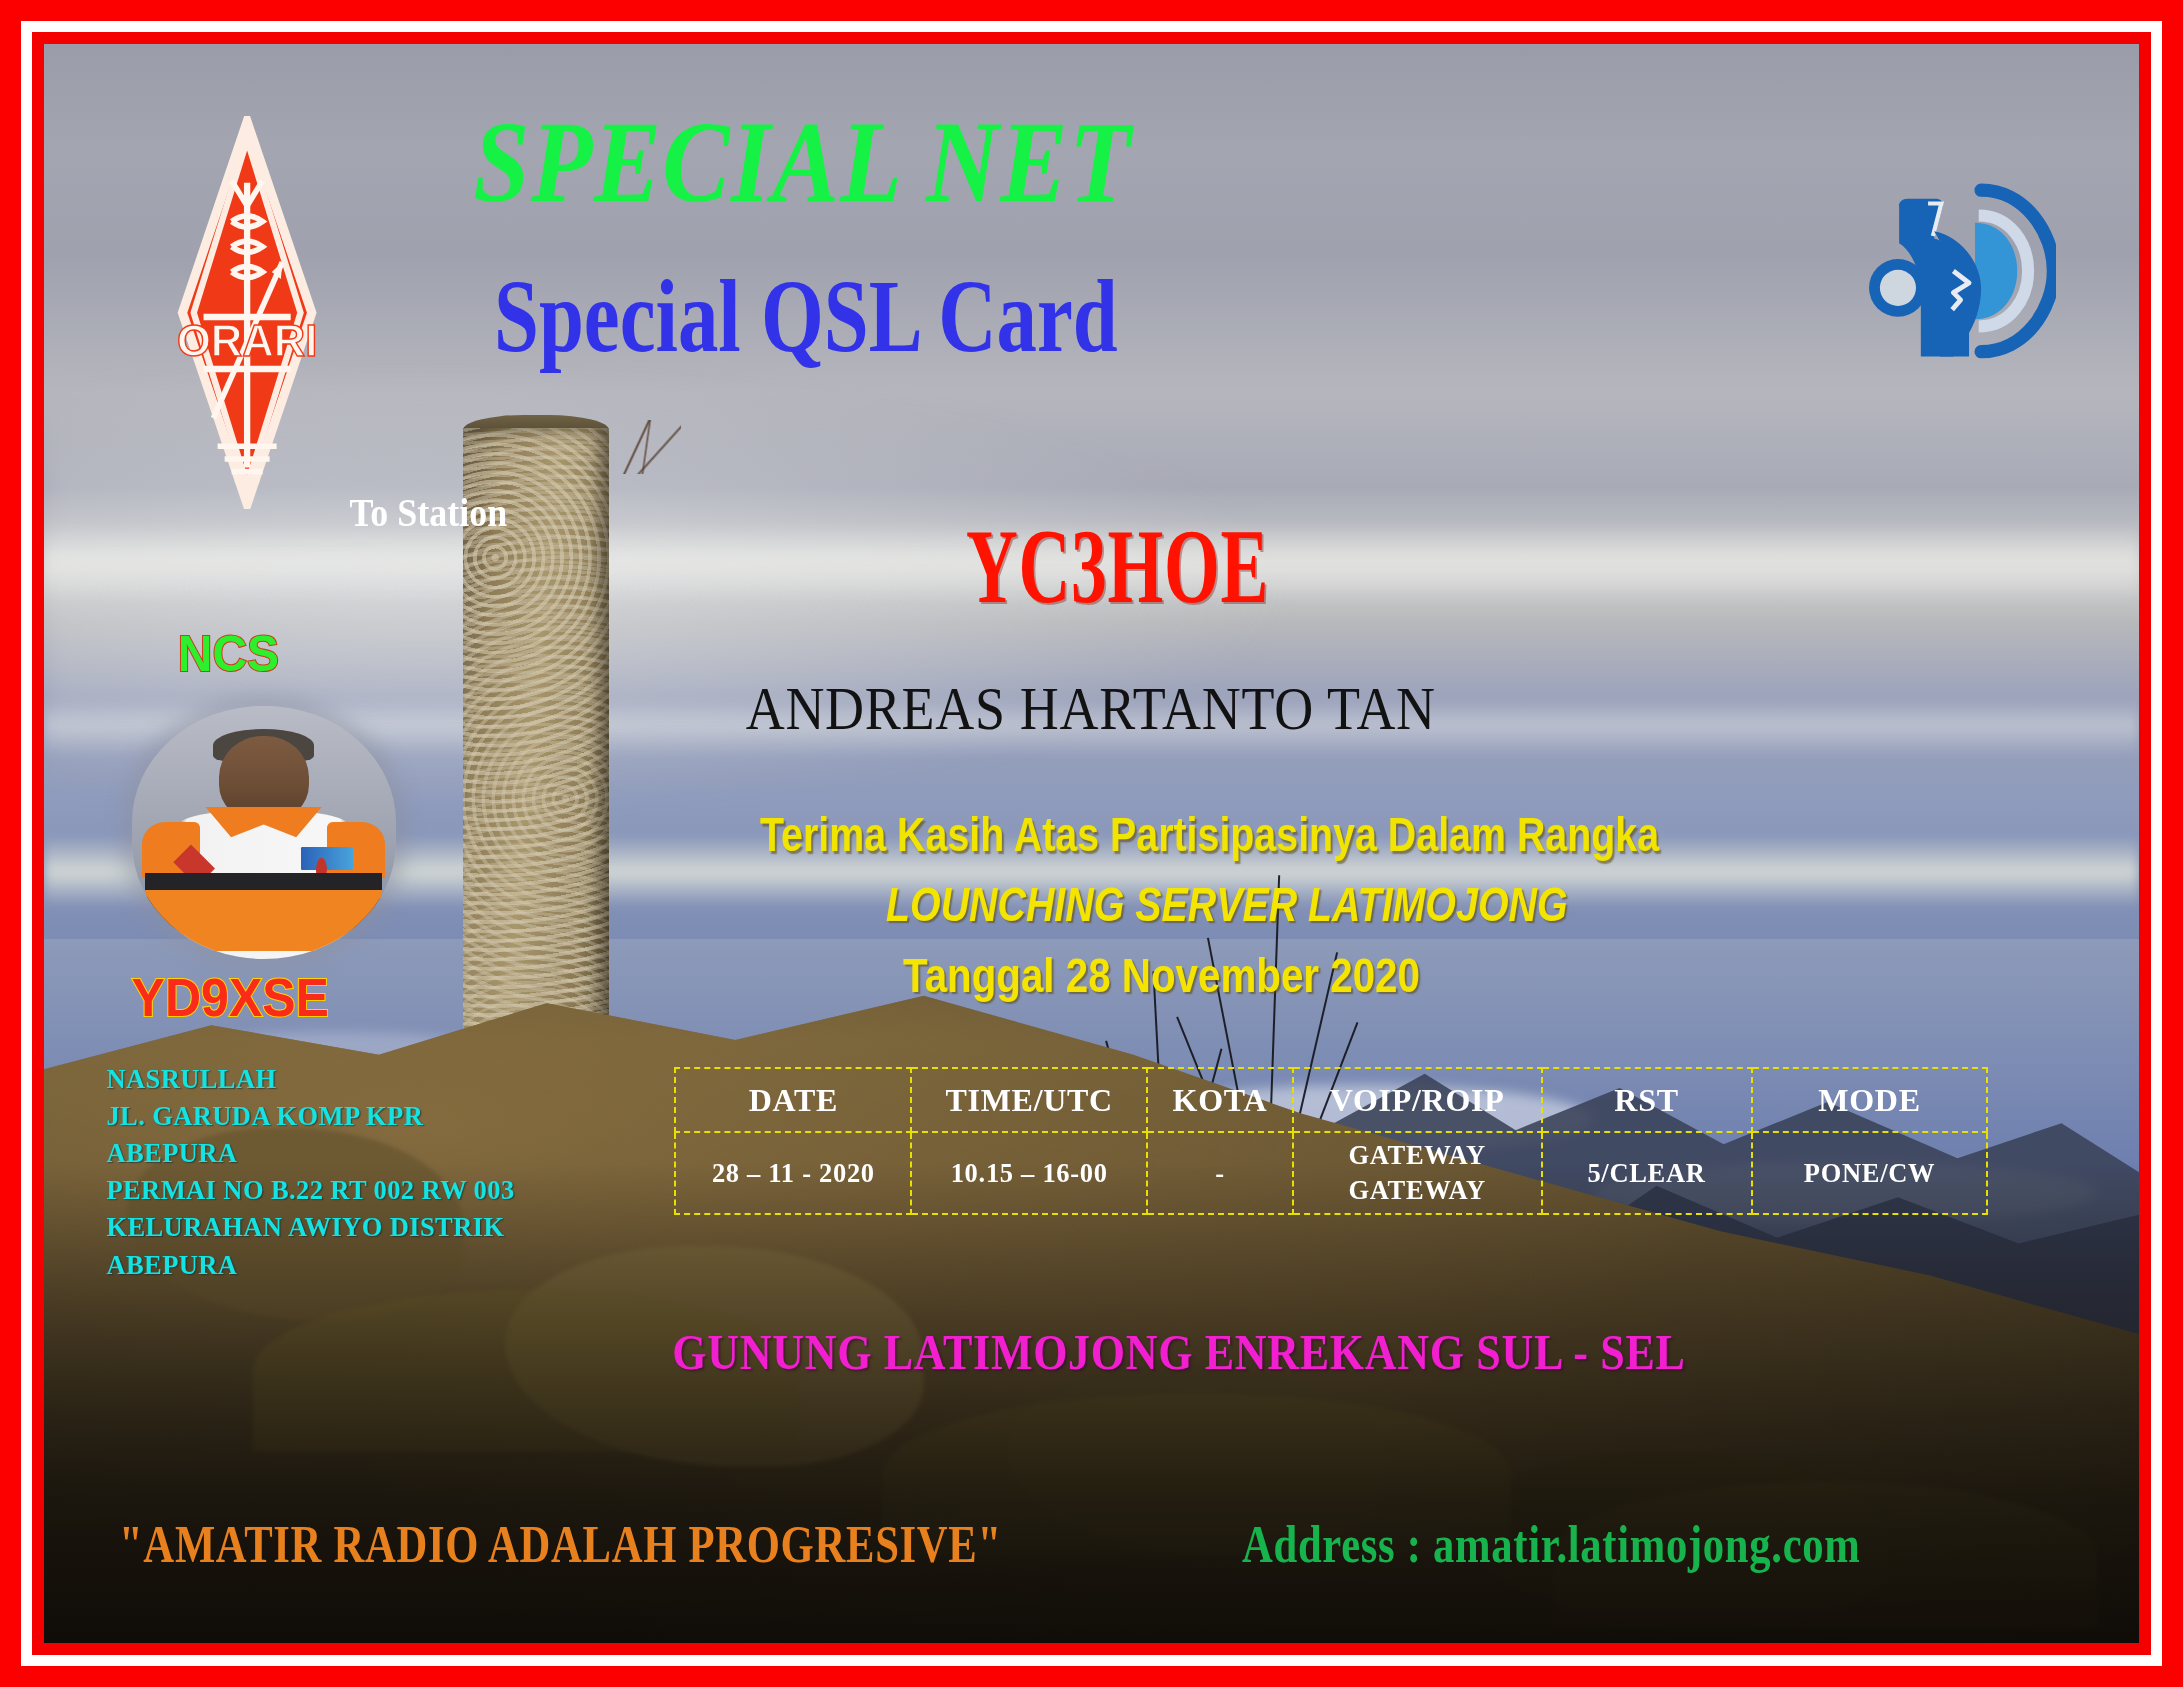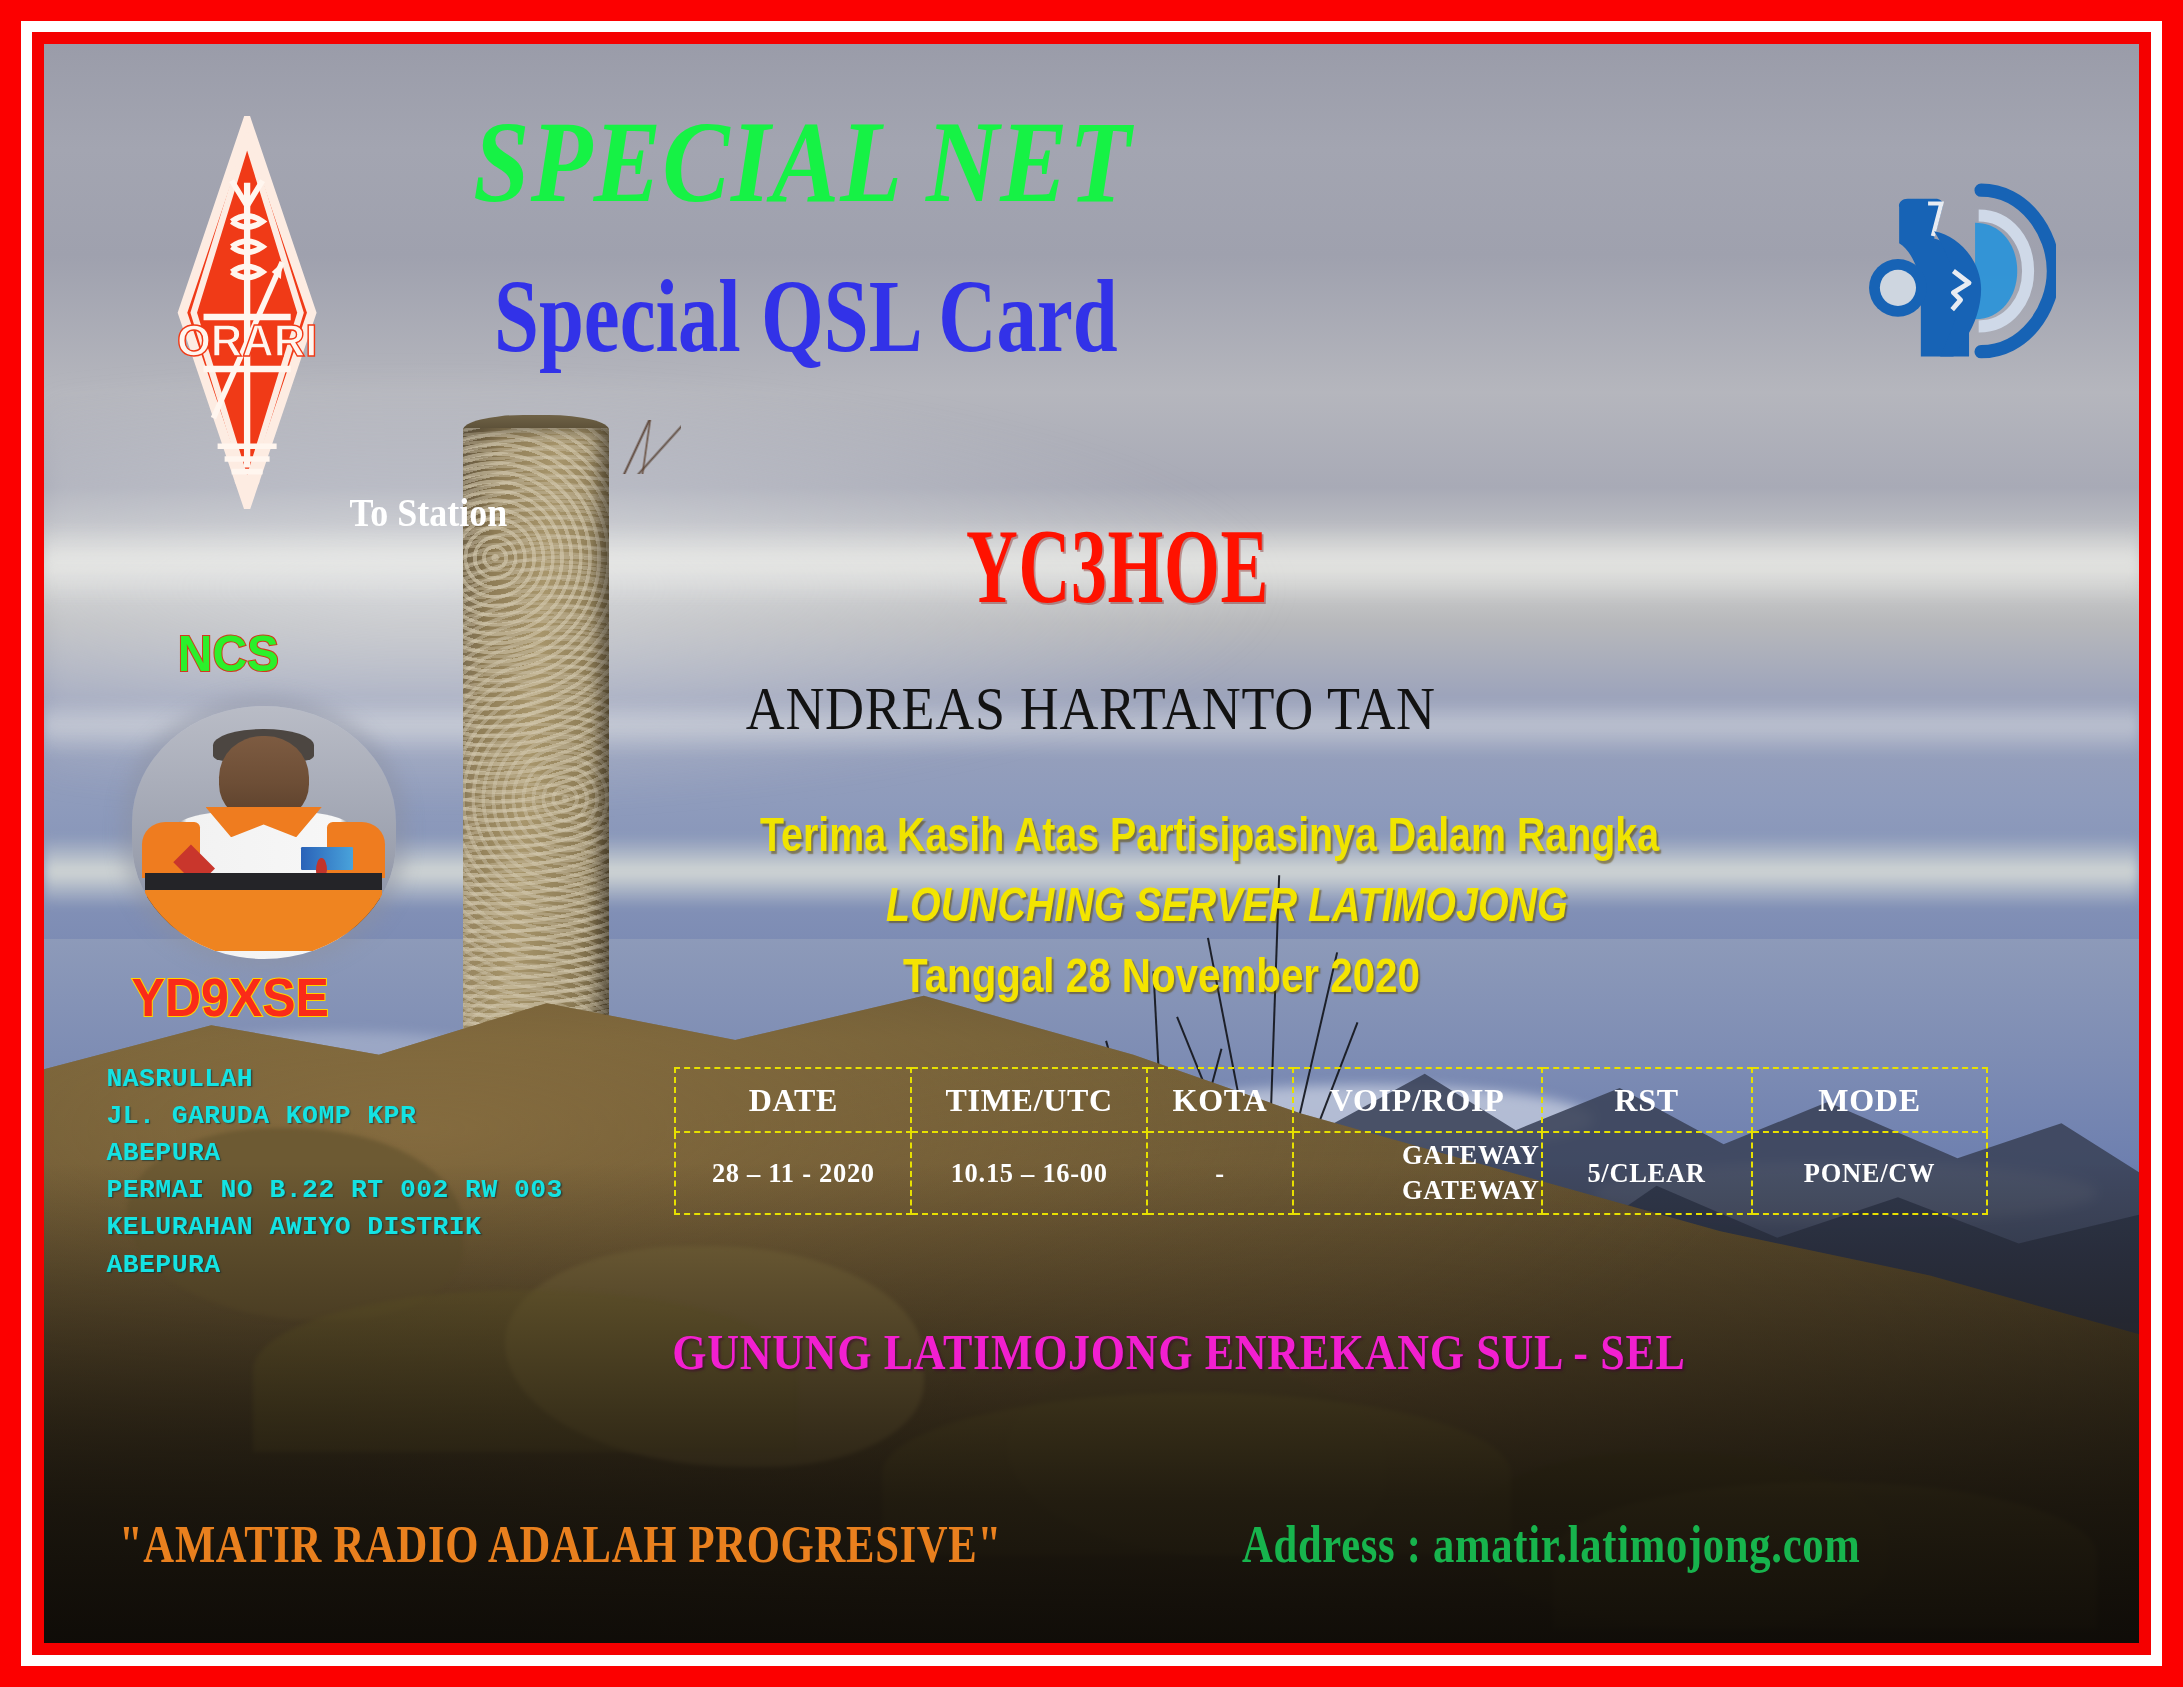--- a/index.html
+++ b/index.html
@@ -243,21 +243,21 @@
     font-family:"Liberation Sans",sans-serif;font-weight:700;
     font-size:50px;color:#fa2b18;
     transform:scaleY(1.06);transform-origin:left top;
     -webkit-text-stroke:2px #ffd400;
     paint-order:stroke fill;
   }
 
   
   .addr{
     position:absolute;left:3.0%;top:63.6%;
-    font-family:Liberation Mono, monospace;font-weight:700;
+    font-family:Liberation Serif, serif;font-weight:700;
     font-size:26.5px;color:#14e3e3;line-height:1.40;
     text-shadow:1.3px 1.3px 1.3px rgba(0,40,50,.55);
     letter-spacing:0.4px;
   }
   .addr div{white-space:nowrap;}
 
   
   .qso-table{
     position:absolute;left:30.1%;top:64.0%;width:62.7%;
     border-collapse:collapse;table-layout:fixed;
@@ -269,21 +269,21 @@
     letter-spacing:0.7px;
   }
   .qso-table th{height:60px;font-size:32px;}
   .qso-table td{height:78px;font-size:26.5px;}
   .qso-table .c0{width:18.0%;}
   .qso-table .c1{width:18.0%;}
   .qso-table .c2{width:11.0%;}
   .qso-table .c3{width:19.0%;}
   .qso-table .c4{width:16.0%;}
   .qso-table .c5{width:18.0%;}
-  .vr{line-height:1.35;text-align:right;}
+  .vr{line-height:1.35;}
 
   .mountain-line{
     left:30.0%;top:80.2%;
     font-family:"Liberation Serif",serif;font-weight:700;
     font-size:44px;color:#f21fd0;letter-spacing:0.7px;
     transform:scaleY(1.16);transform-origin:left top;
     text-shadow:2px 2px 2px rgba(60,0,50,.5);
   }
 
   .motto{

